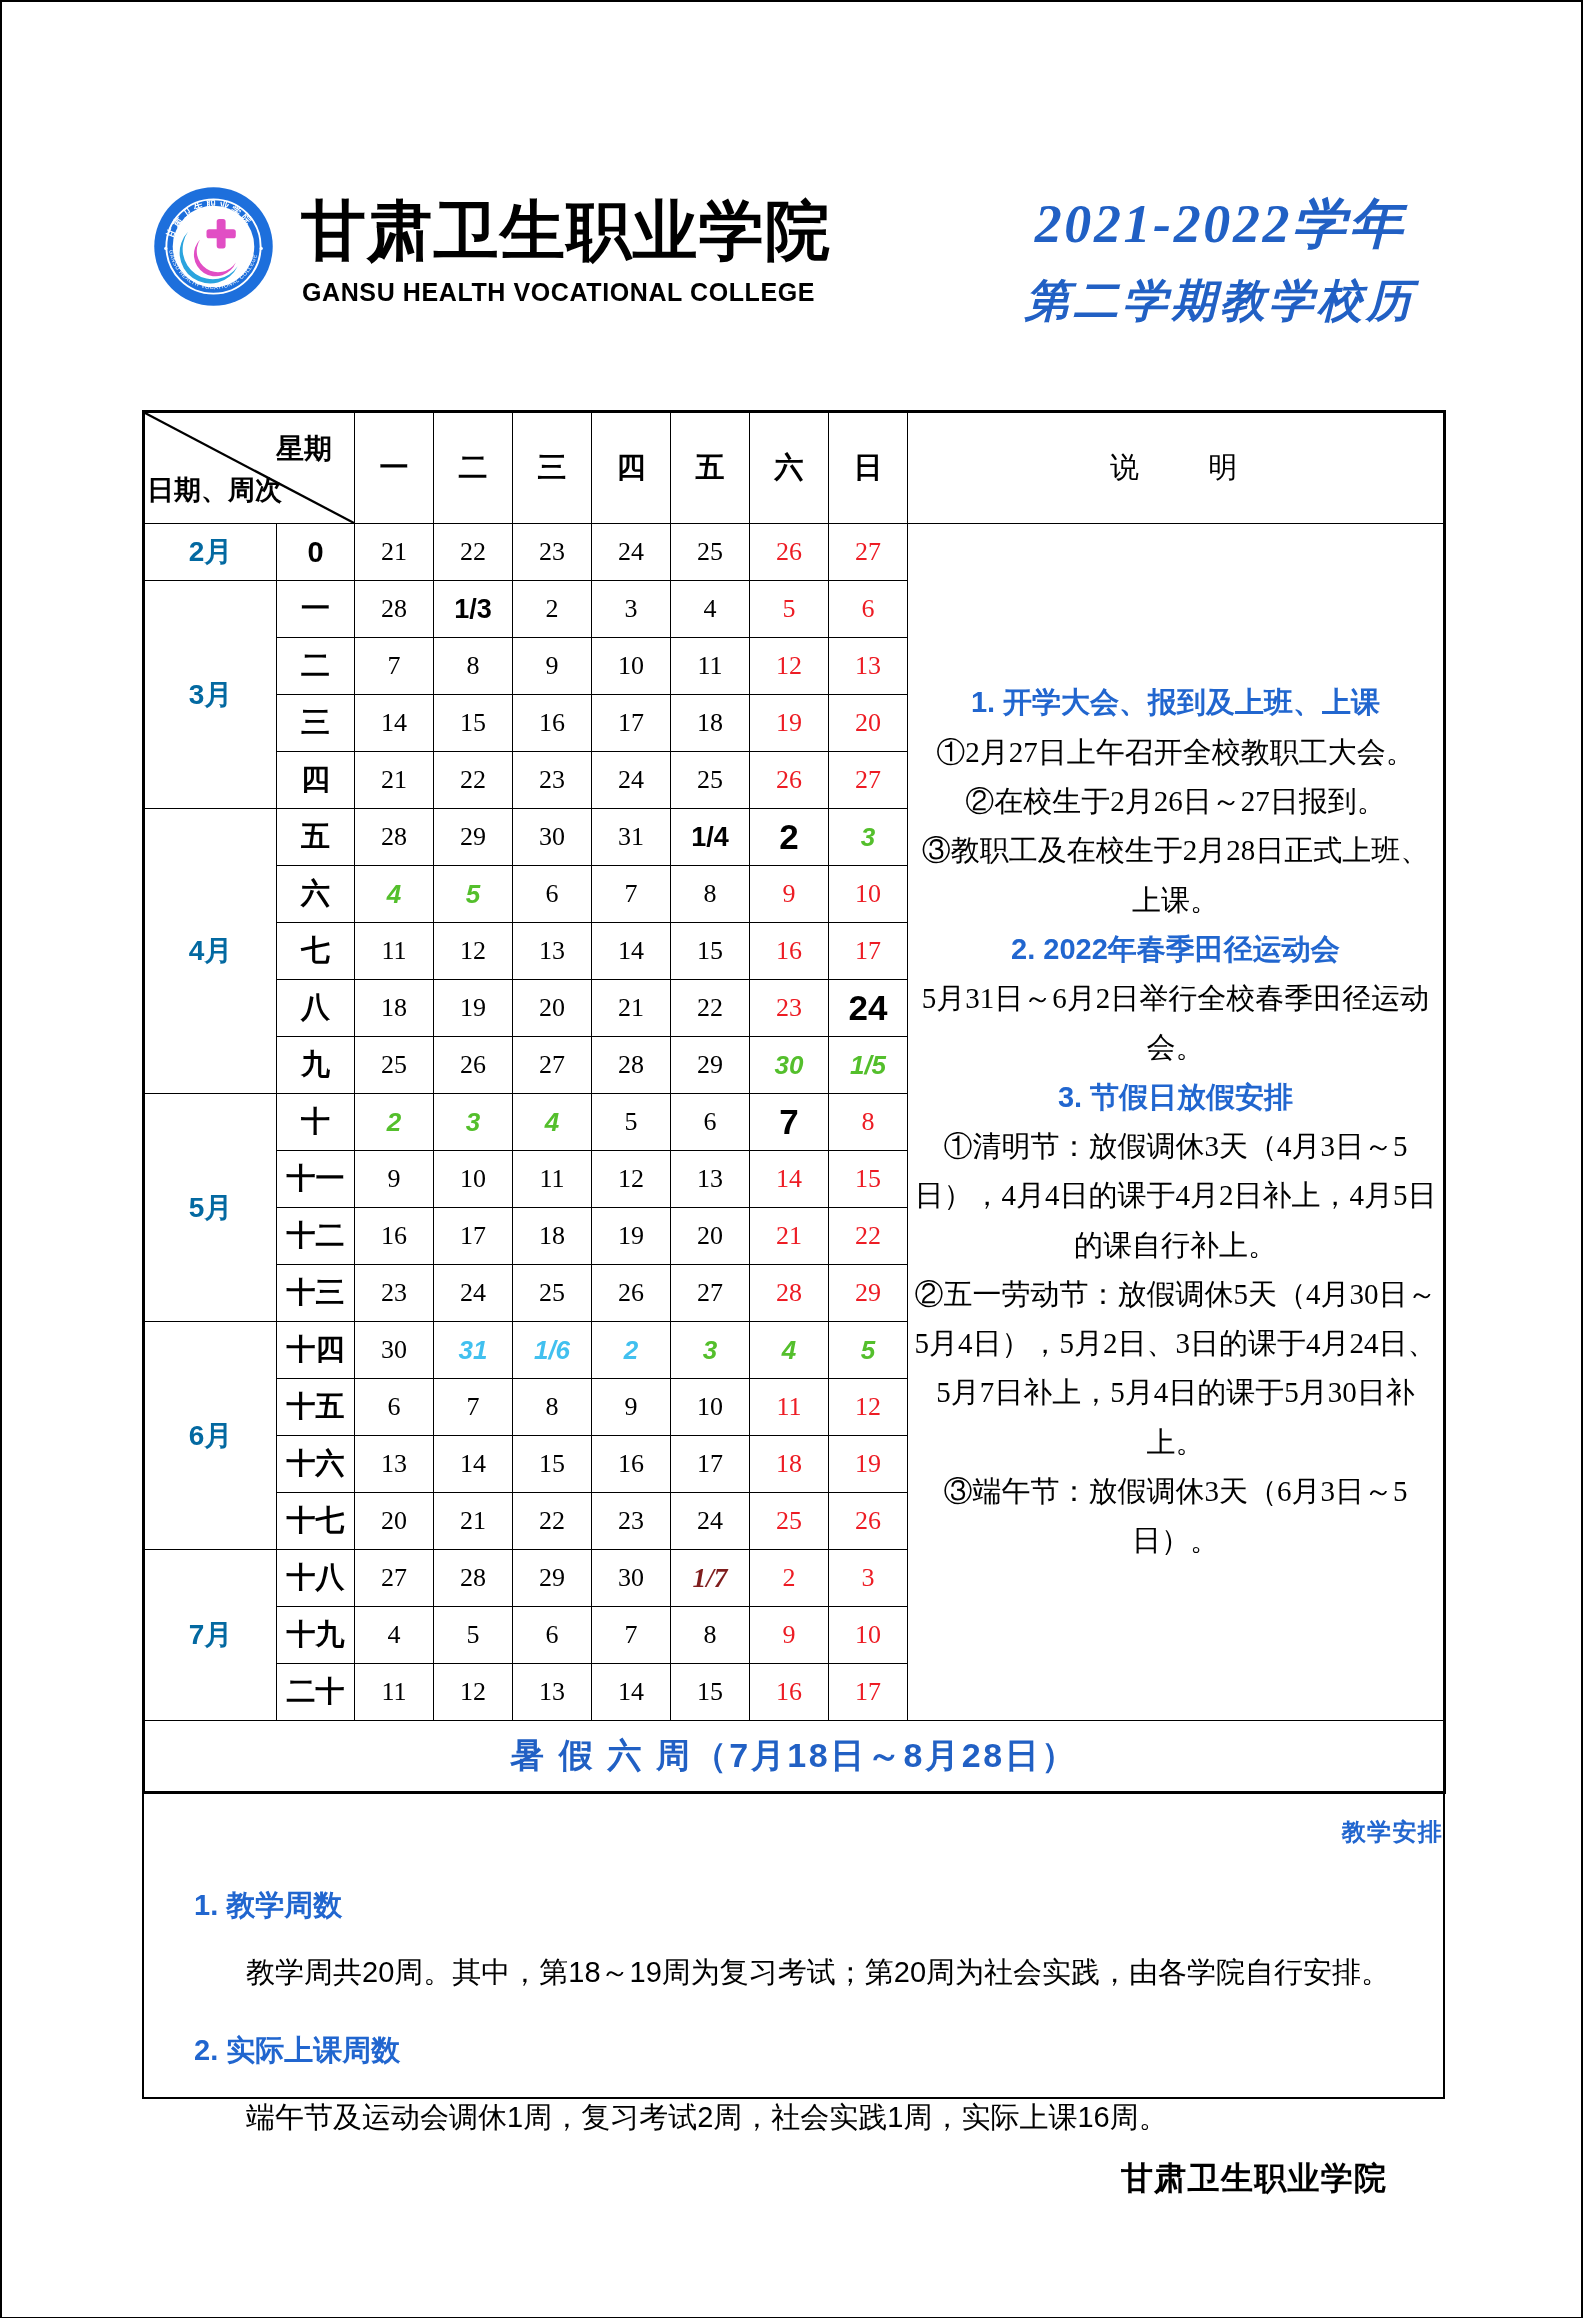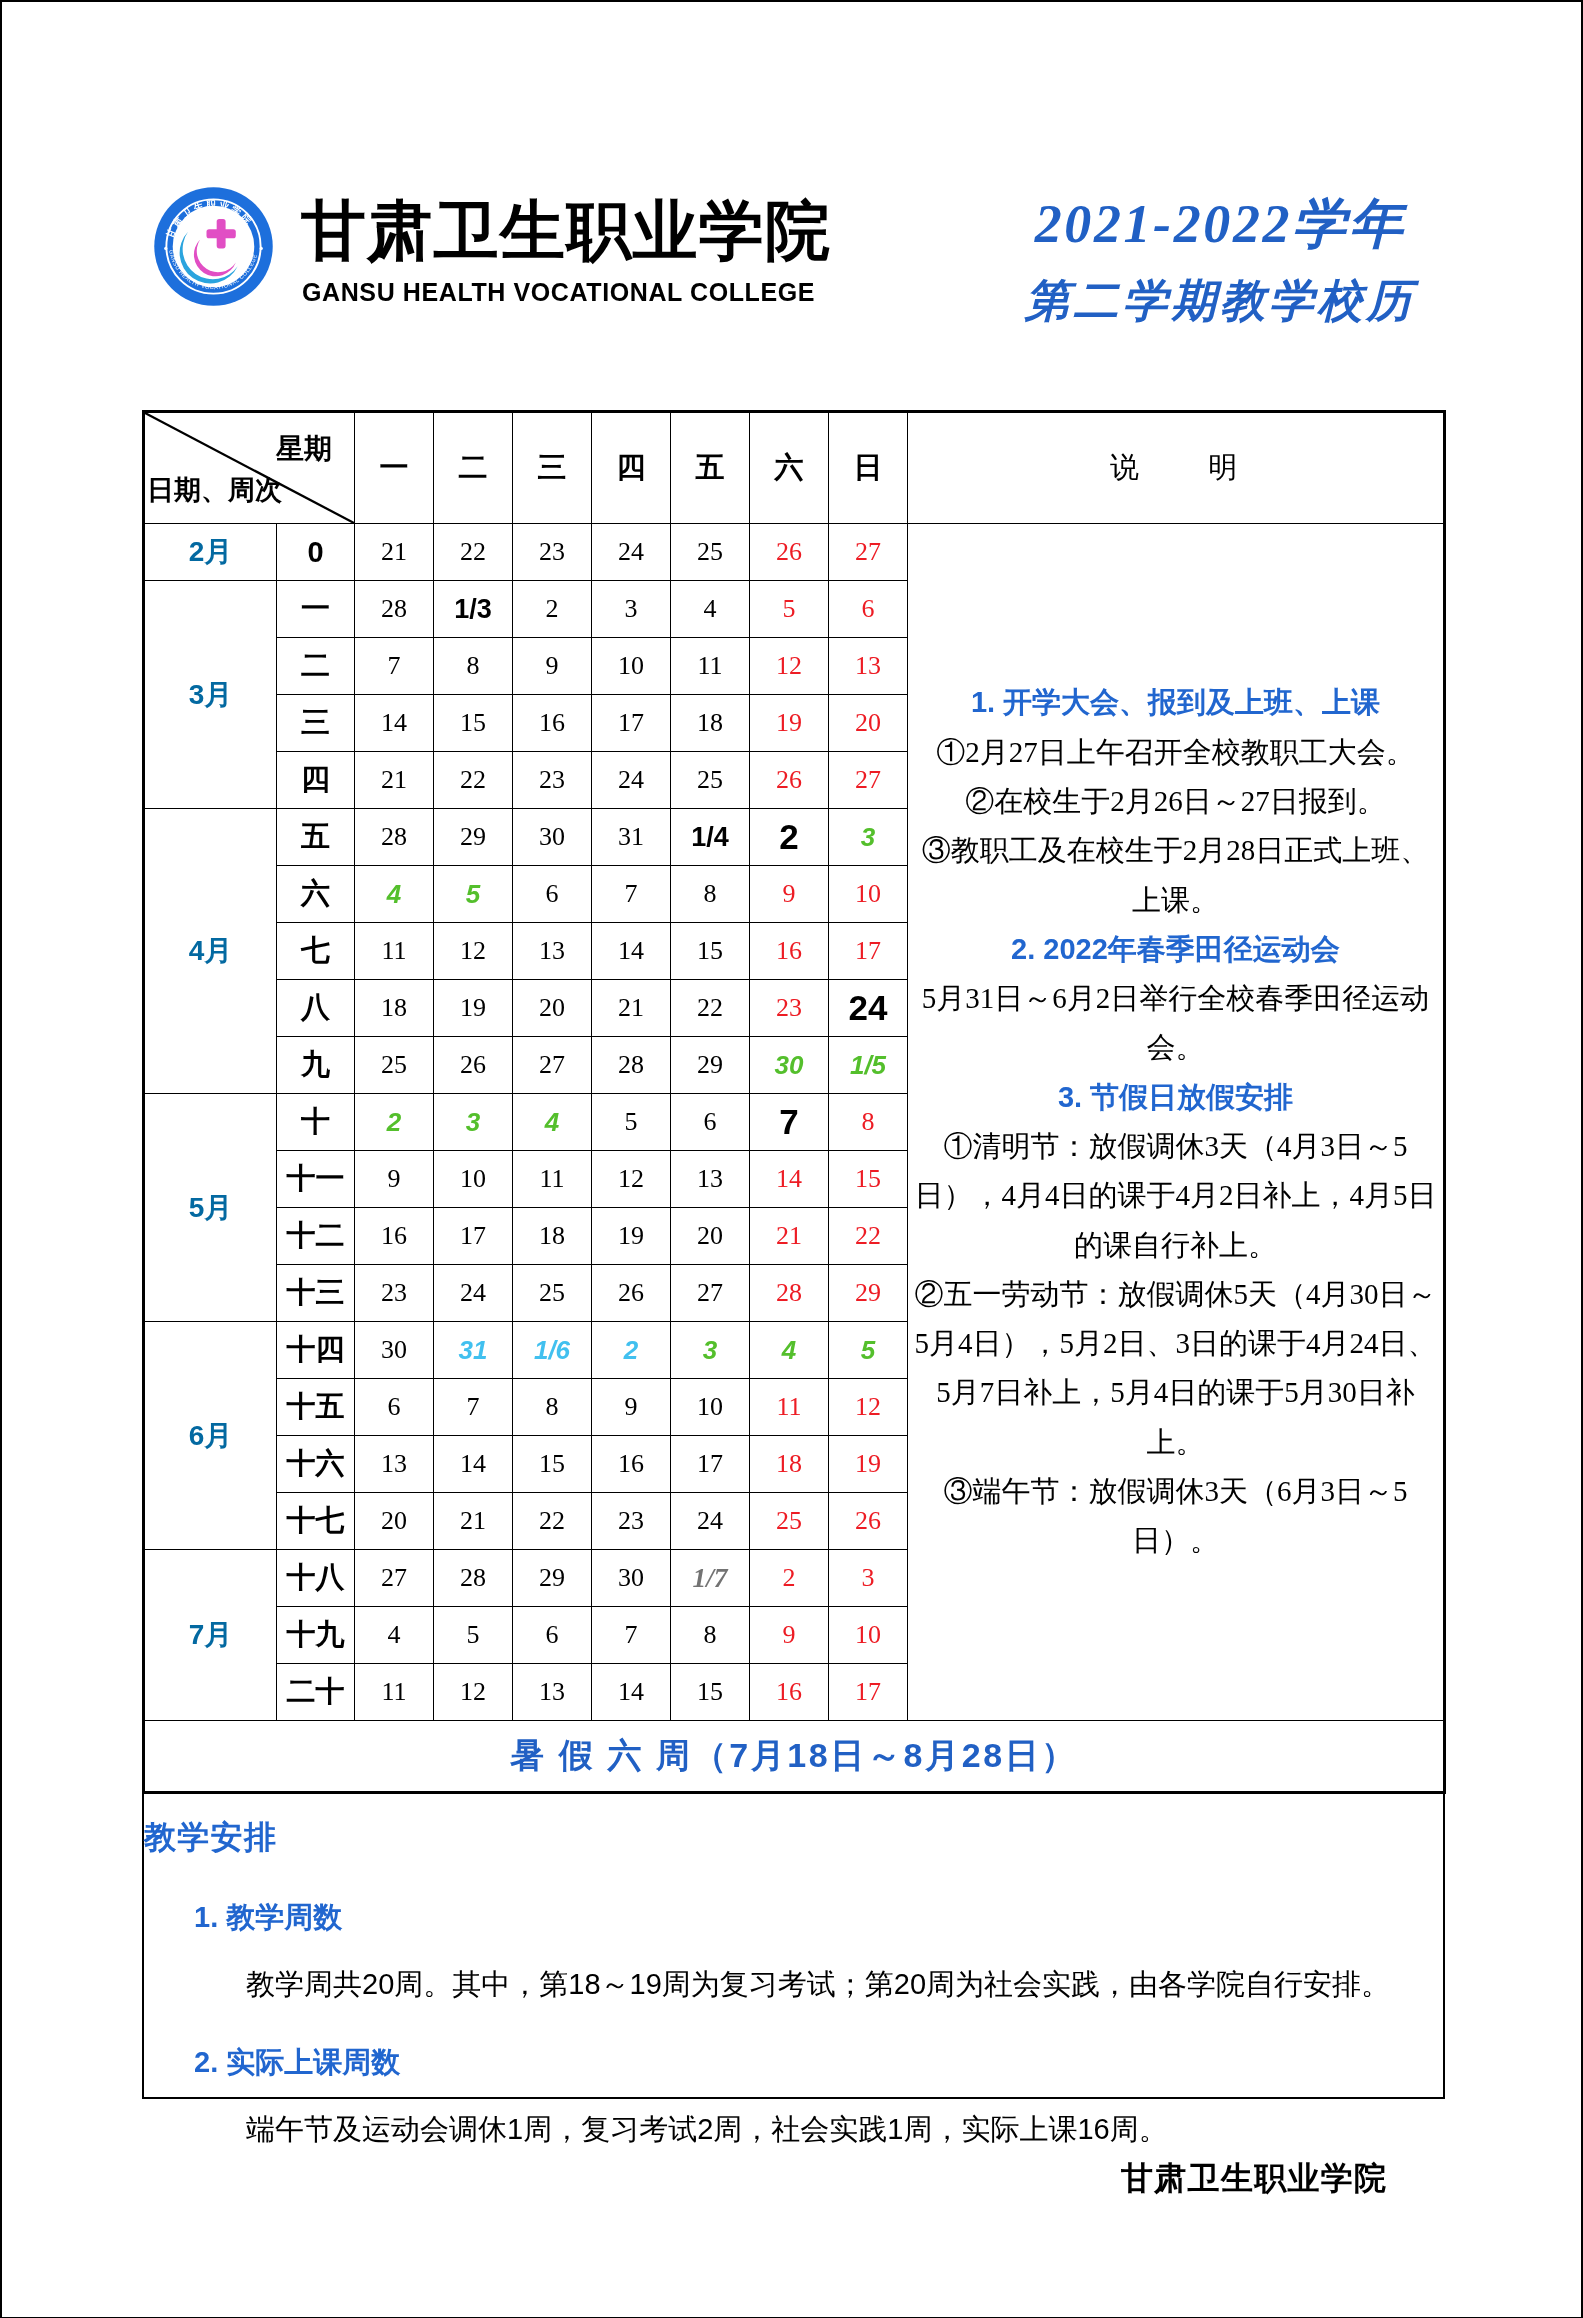--- a/index.html
+++ b/index.html
@@ -54,41 +54,41 @@
   td.month-cell { font-size:28px; font-weight:bold; color:#0369a1; }
   td.wnum { font-size:29px; font-weight:bold; color:#000; }
   td.msep { border-bottom-width:3.8px; }
   
   .d-n  { font-family:"Liberation Serif", serif; font-size:26px; color:#000; }
   .d-r  { font-family:"Liberation Serif", serif; font-size:26px; color:#ed1c24; }
   .d-g  { font-size:26px; font-weight:bold; font-style:italic; color:#54bf2c; }
   .d-c  { font-size:26px; font-weight:bold; font-style:italic; color:#41c0ef; }
   .d-b  { font-size:27px; font-weight:bold; color:#000; }
   .d-B  { font-size:35px; font-weight:bold; color:#000; }
-  .d-bi { font-family:"Liberation Serif", serif; font-size:27.4px; font-weight:bold; font-style:italic; color:#737373; }
+  .d-bi { font-family:"Liberation Serif", serif; font-size:27.4px; font-weight:bold; font-style:italic; color:#7f1d1d; }
   
   td.notes {
     vertical-align:top; text-align:left; padding:22px 23px 0 28px;
     font-family:"Liberation Serif", serif; font-size:29px; line-height:1.7; color:#000;
   }
   td.notes p { margin:0; }
   td.notes p.nh { color:#2166cf; font-family:"Liberation Sans", sans-serif; font-weight:bold; }
   
   td.banner-cell {
     border-top:3.8px solid #000; color:#2160c4; font-weight:bold; font-size:34px;
     letter-spacing:2.6px;
   }
 
   
   .teach {
     position:absolute; left:140px; top:1790px; width:1303px; height:307px;
     border:2.6px solid #000; box-sizing:border-box;
   }
   .teach-title {
-    margin-top:22px; text-align:left; font-size:32px; font-weight:bold; color:#2166cf;
+    margin-top:22px; text-align:right; font-size:24px; font-weight:bold; color:#2166cf;
     letter-spacing:1.3px;
   }
   .teach-h {
     margin-top:38px; padding-left:50px; font-size:29px; font-weight:bold; color:#2166cf;
   }
   .teach-b {
     margin-top:27px; padding-left:102px; font-size:29px; color:#000;
     font-family:"Liberation Sans", sans-serif;
   }
   

